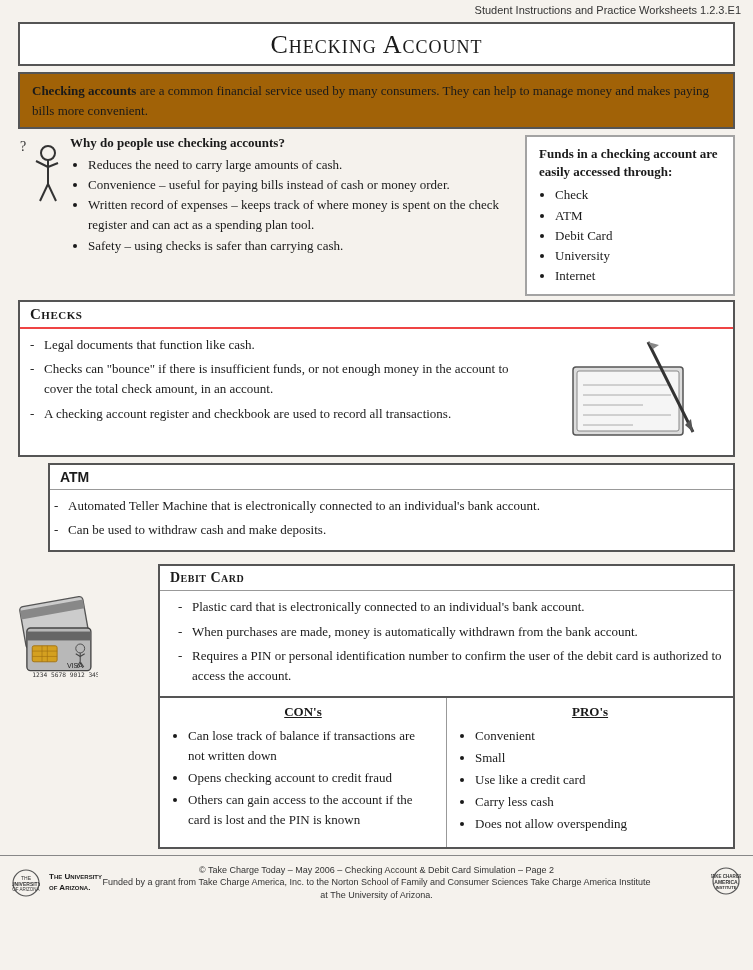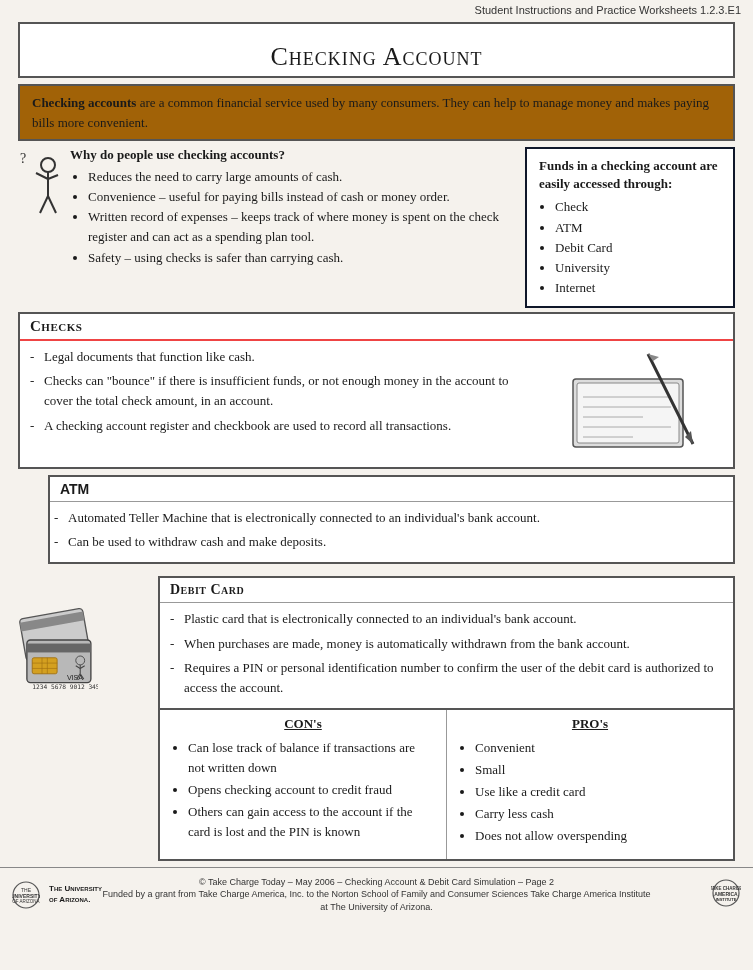--- a/index.html
+++ b/index.html
@@ -22,21 +22,21 @@
       text-align: right;
       font-size: 11px;
       padding: 4px 12px 2px 12px;
       color: #333;
       font-family: Arial, sans-serif;
     }
     .title-box {
       border: 2px solid #555;
       margin: 4px 18px 6px 18px;
       text-align: center;
-      padding: 18px 10px 4px;
+      padding: 6px 10px 4px;
       background: #fff;
     }
     .title-box h1 {
       font-size: 26px;
       font-weight: normal;
       font-variant: small-caps;
       letter-spacing: 1px;
       font-family: Georgia, serif;
     }
     .intro-box {
@@ -81,21 +81,21 @@
       font-size: 13px;
       font-weight: bold;
       margin-bottom: 4px;
     }
     .why-text ul {
       padding-left: 18px;
       list-style: disc;
       line-height: 1.55;
     }
     .funds-box {
-      border: 2px solid #0f172a;
+      border: 2px solid #a3a3a3;
       padding: 8px 12px;
       width: 210px;
       flex-shrink: 0;
       background: #fff;
       font-size: 13px;
       line-height: 1.55;
     }
     .funds-box p {
       font-weight: bold;
       margin-bottom: 4px;
@@ -193,20 +193,21 @@
     .debit-header {
       font-variant: small-caps;
       font-size: 14px;
       font-weight: bold;
       padding: 4px 10px;
       border-bottom: 1px solid #999;
       letter-spacing: 0.5px;
     }
     .debit-body {
       padding: 6px 10px;
+      margin-left: 8px;
     }
     .debit-body ul {
       list-style: none;
       padding-left: 0;
     }
     .debit-body ul li {
       padding-left: 14px;
       position: relative;
       line-height: 1.55;
       margin-bottom: 4px;

